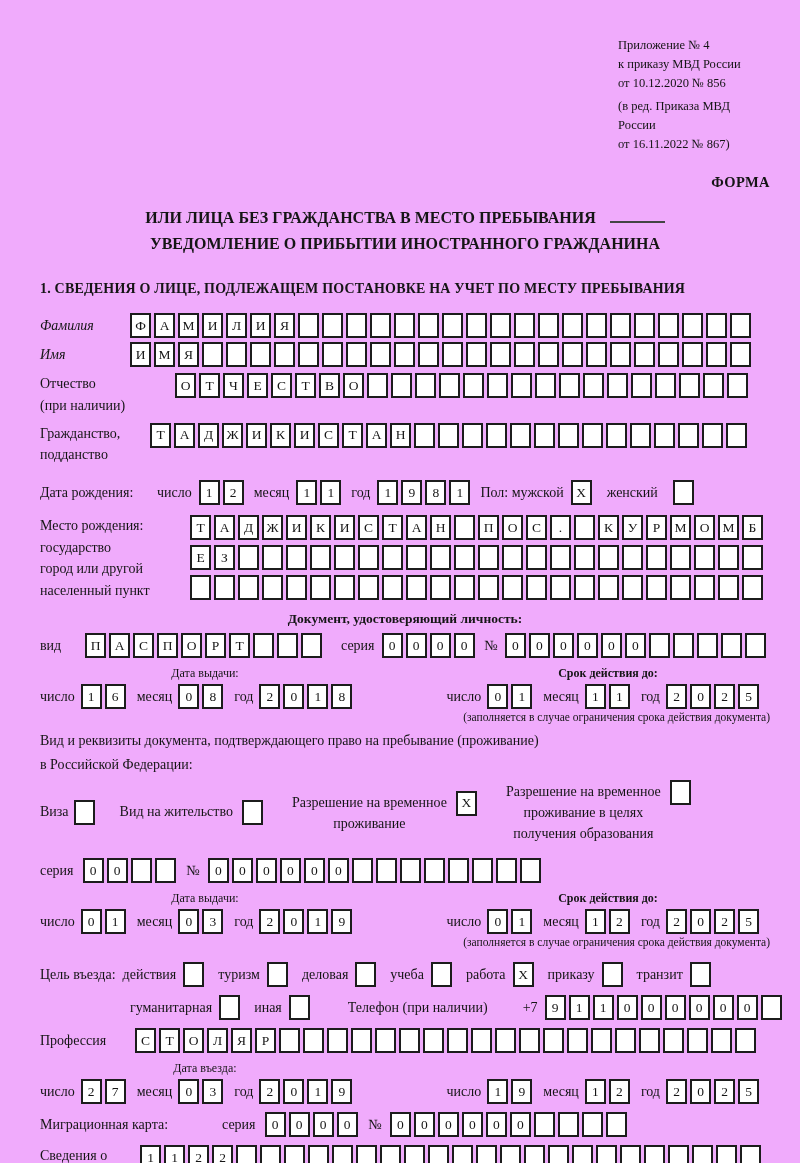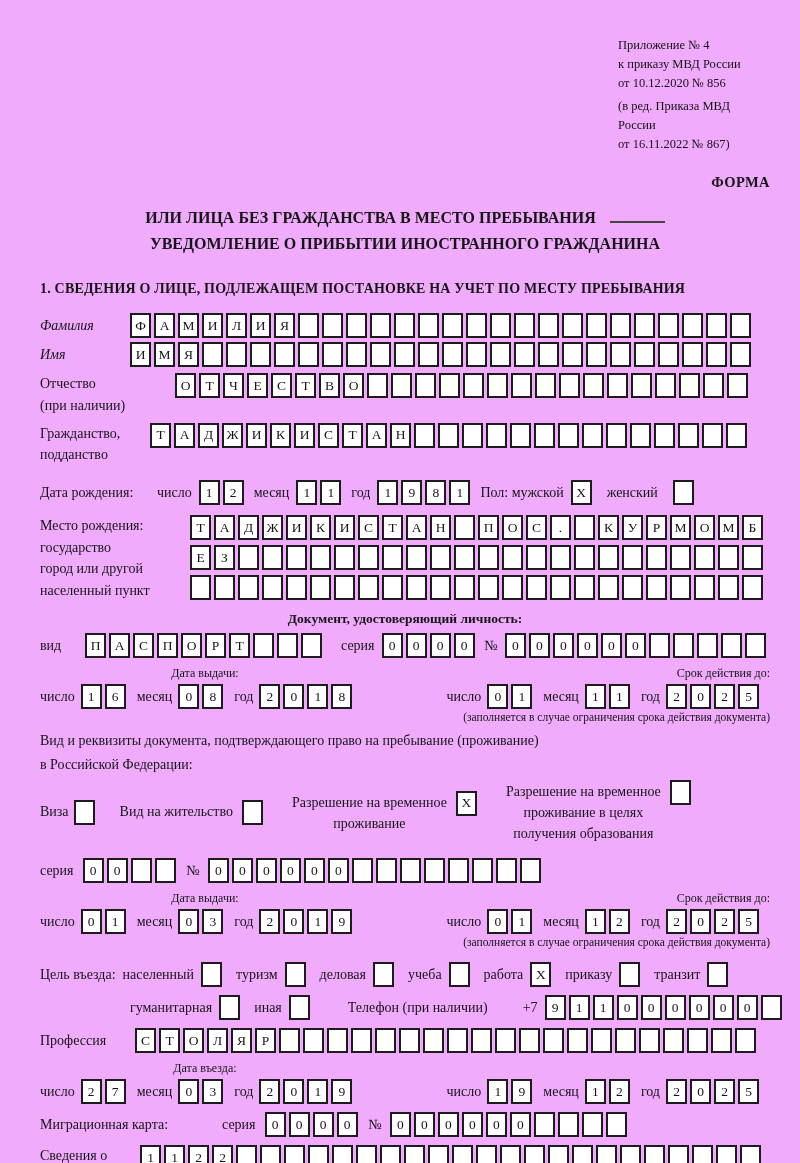--- a/index.html
+++ b/index.html
@@ -26,21 +26,21 @@
   }
   .lbl{flex:none;}
   .w45{width:45px;}  .w90{width:90px;font-style:italic;}  .w95{width:95px;} .w100{width:100px;}
   .w110{width:110px;}.w135{width:135px;}.w150{width:150px;}
   .lbl-block{line-height:1.55;flex:none;}
   .cell-rows .cells{margin-bottom:5px;}
   .center-bold{text-align:center;font-weight:bold;font-size:13.5px;margin-top:6px;}
   .mini-lbl{margin:0 7px;}
   .date-heads{display:flex;margin-top:8px;font-size:12px;gap:46px;}
   .dh-left{width:330px;text-align:center;flex:none;}
-  .dh-right{flex:1;text-align:right;padding-left:30px;}
+  .dh-right{flex:1;text-align:center;padding-left:30px;font-weight:bold;}
   .date-row{display:flex;align-items:center;margin-top:3px;font-size:14px;white-space:nowrap;}
   .dgroup{display:flex;align-items:center;flex:none;}
   .dgroup .lbl{margin-right:6px;}
   .dgroup .cells{margin-right:8px;}
   .dright{margin-left:auto;}
   .note{text-align:right;font-size:11.5px;margin-top:2px;}
   .plain{font-size:14px;margin-top:10px;}
   .perm-row{display:flex;align-items:center;margin-top:8px;font-size:14px;}
   .perm{display:flex;align-items:flex-start;flex:none;}
   .perm .txt{text-align:center;line-height:1.5;}
@@ -513,21 +513,21 @@
           <span class="cell">0</span>
           <span class="cell">2</span>
           <span class="cell">5</span>
         </div>
     </div>
   </div>
   <div class="note">(заполняется в случае ограничения срока действия документа)</div>
 
   <div class="purpose-row">
     <span class="lbl">Цель въезда:</span>
-    <span class="lbl">населенный</span>
+    <span class="lbl">действия</span>
     <div class="cells">
         <span class="cell"></span>
       </div>
     <span class="lbl">туризм</span>
     <div class="cells">
         <span class="cell"></span>
       </div>
     <span class="lbl">деловая</span>
     <div class="cells">
         <span class="cell"></span>

